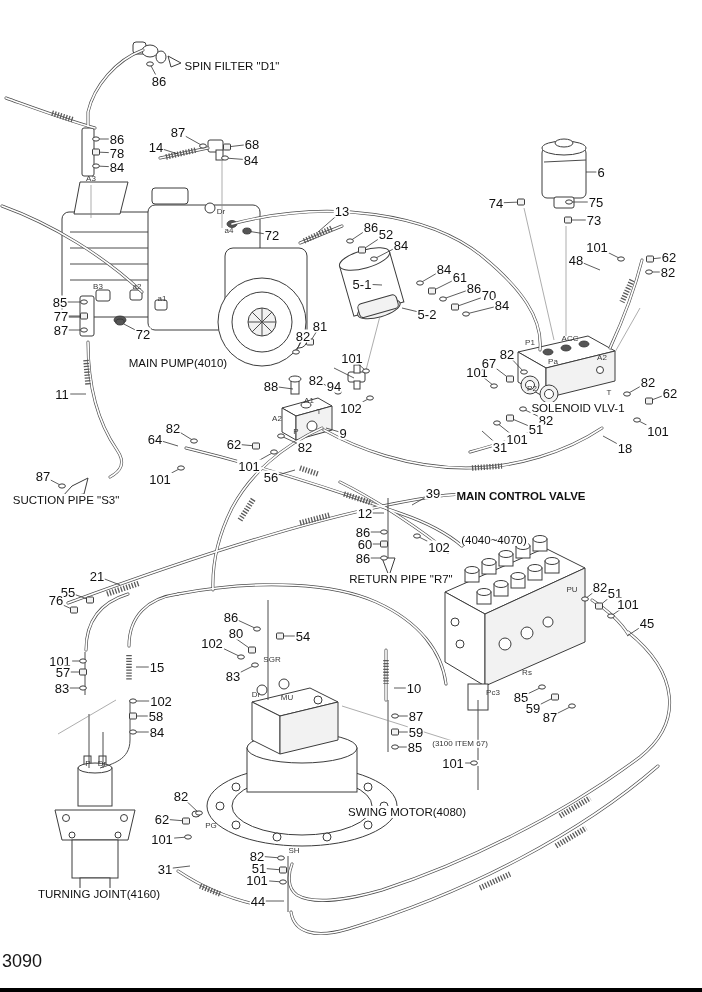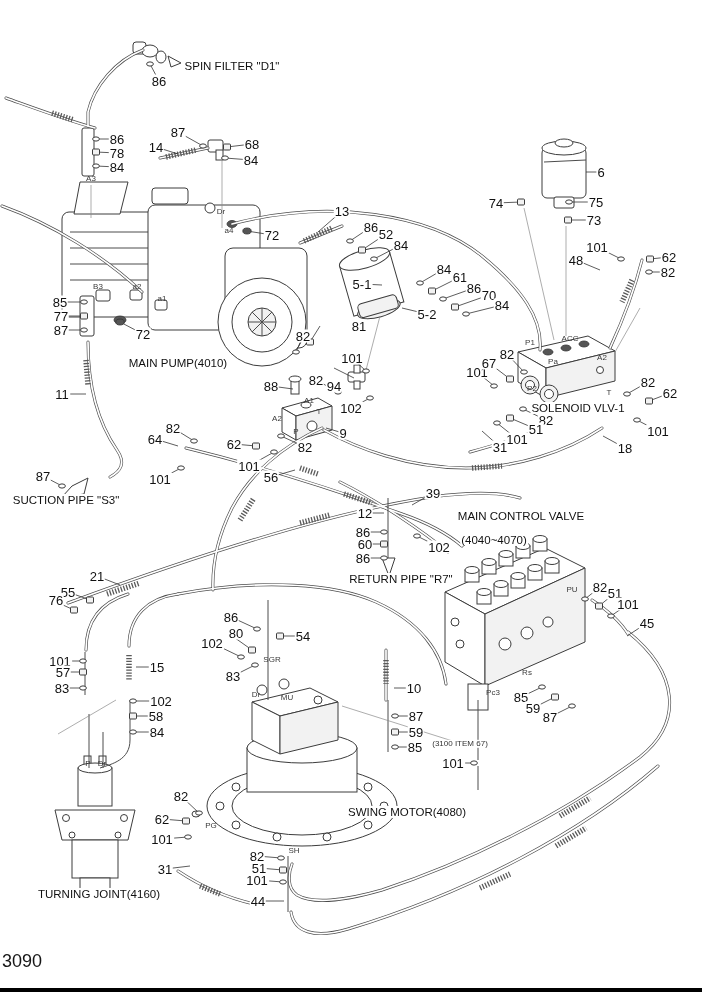--- a/index.html
+++ b/index.html
@@ -527,21 +527,21 @@
       <span class="lbl" style="left: 594px; top: 220px;">73</span>
       <span class="lbl" style="left: 597px; top: 247px;">101</span>
       <span class="lbl" style="left: 576px; top: 260px;">48</span>
       <span class="lbl" style="left: 669px; top: 257px;">62</span>
       <span class="lbl" style="left: 668px; top: 272px;">82</span>
       <span class="lbl" style="left: 60px; top: 302px;">85</span>
       <span class="lbl" style="left: 61px; top: 316px;">77</span>
       <span class="lbl" style="left: 61px; top: 330px;">87</span>
       <span class="lbl" style="left: 62px; top: 394px;">11</span>
       <span class="lbl" style="left: 43px; top: 476px;">87</span>
-      <span class="lbl" style="left: 320px; top: 326px; margin-left: 39px;">81</span>
+      <span class="lbl" style="left: 320px; top: 326px;">81</span>
       <span class="lbl" style="left: 303px; top: 336px;">82</span>
       <span class="lbl" style="left: 271px; top: 386px;">88</span>
       <span class="lbl" style="left: 334px; top: 346px; margin-top: 40px;">94</span>
       <span class="lbl" style="left: 352px; top: 358px;">101</span>
       <span class="lbl" style="left: 316px; top: 380px;">82</span>
       <span class="lbl" style="left: 351px; top: 408px;">102</span>
       <span class="lbl" style="left: 343px; top: 433px;">9</span>
       <span class="lbl" style="left: 155px; top: 439px;">64</span>
       <span class="lbl" style="left: 173px; top: 428px;">82</span>
       <span class="lbl" style="left: 234px; top: 444px;">62</span>
@@ -625,20 +625,20 @@
       <span class="port" style="left: 287px; top: 698px;">MU</span>
       <span class="port" style="left: 211px; top: 802px; margin-top: 24px;">PG</span>
       <span class="port" style="left: 88px; top: 764px;">P</span>
       <span class="port" style="left: 102px; top: 764px;">Dr</span>
       <span class="port" style="left: 294px; top: 851px;">SH</span>
       <span class="cap" style="left: 232px; top: 66px;">SPIN FILTER "D1"</span>
       <span class="cap" style="left: 178px; top: 363px;">MAIN PUMP(4010)</span>
       <span class="cap" style="left: 66px; top: 500px;">SUCTION PIPE "S3"</span>
       <span class="cap" style="left: 401px; top: 579px;">RETURN PIPE "R7"</span>
       <span class="cap" style="left: 578px; top: 408px;">SOLENOID VLV-1</span>
-      <span class="cap" style="left: 521px; top: 516px;">MAIN CONTROL VALVE</span>
+      <span class="cap" style="left: 521px; top: 496px; font-weight: bold;">MAIN CONTROL VALVE</span>
       <span class="cap" style="left: 494px; top: 540px;">(4040~4070)</span>
       <span class="cap" style="left: 384px; top: 812px; margin-left: 23px;">SWING MOTOR(4080)</span>
       <span class="cap" style="left: 99px; top: 894px;">TURNING JOINT(4160)</span>
       <span class="cap cap-s" style="left: 460px; top: 744px;">(3100 ITEM 67)</span>
     </div>
   <div class="botbar"></div>
 </div>
 
 </body></html>

